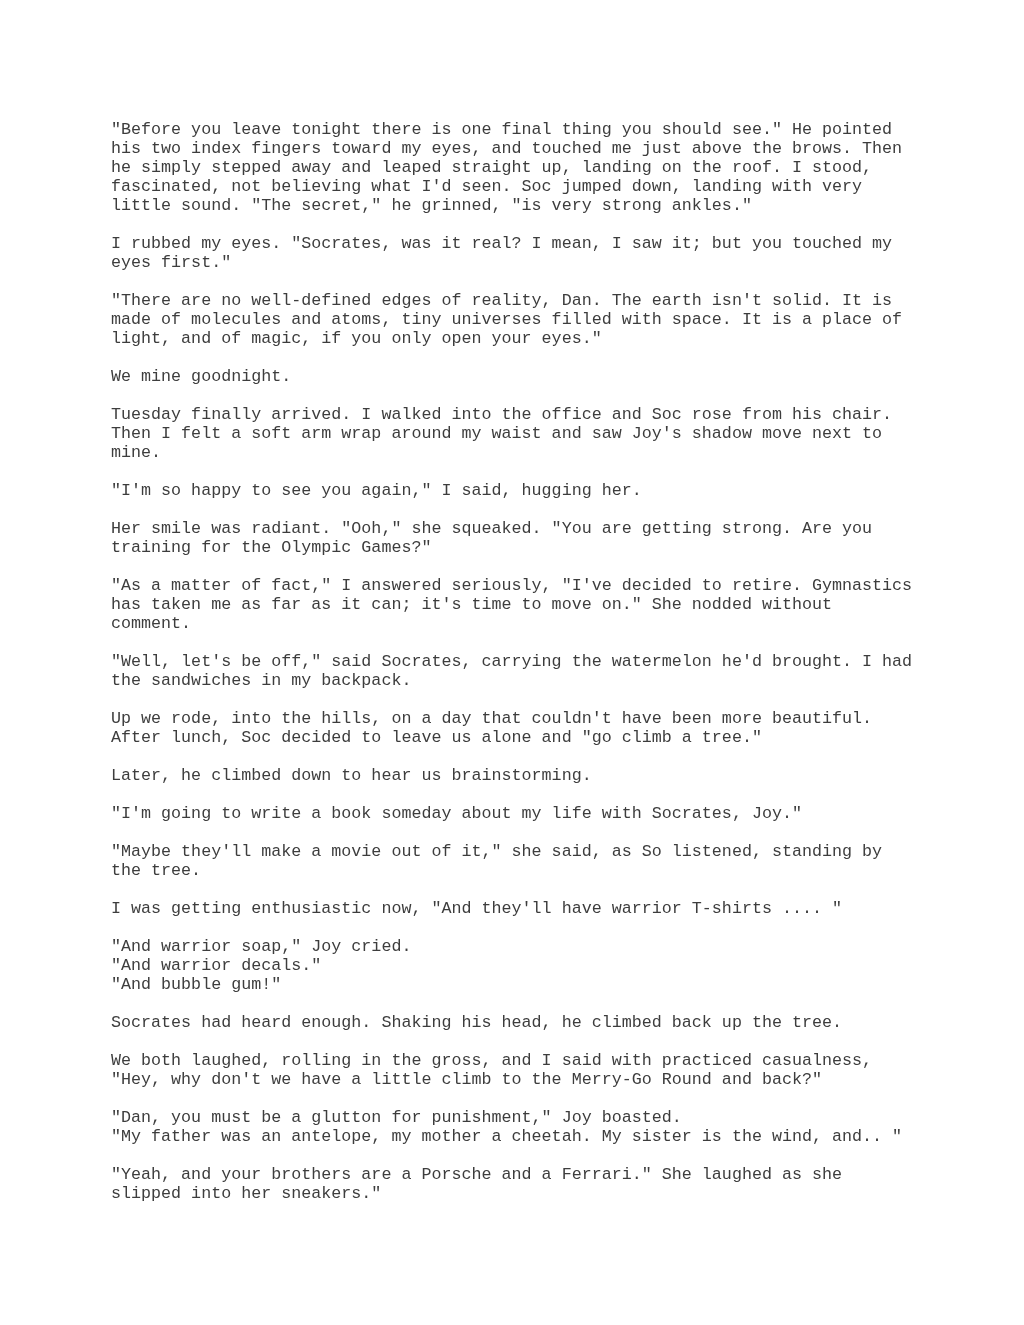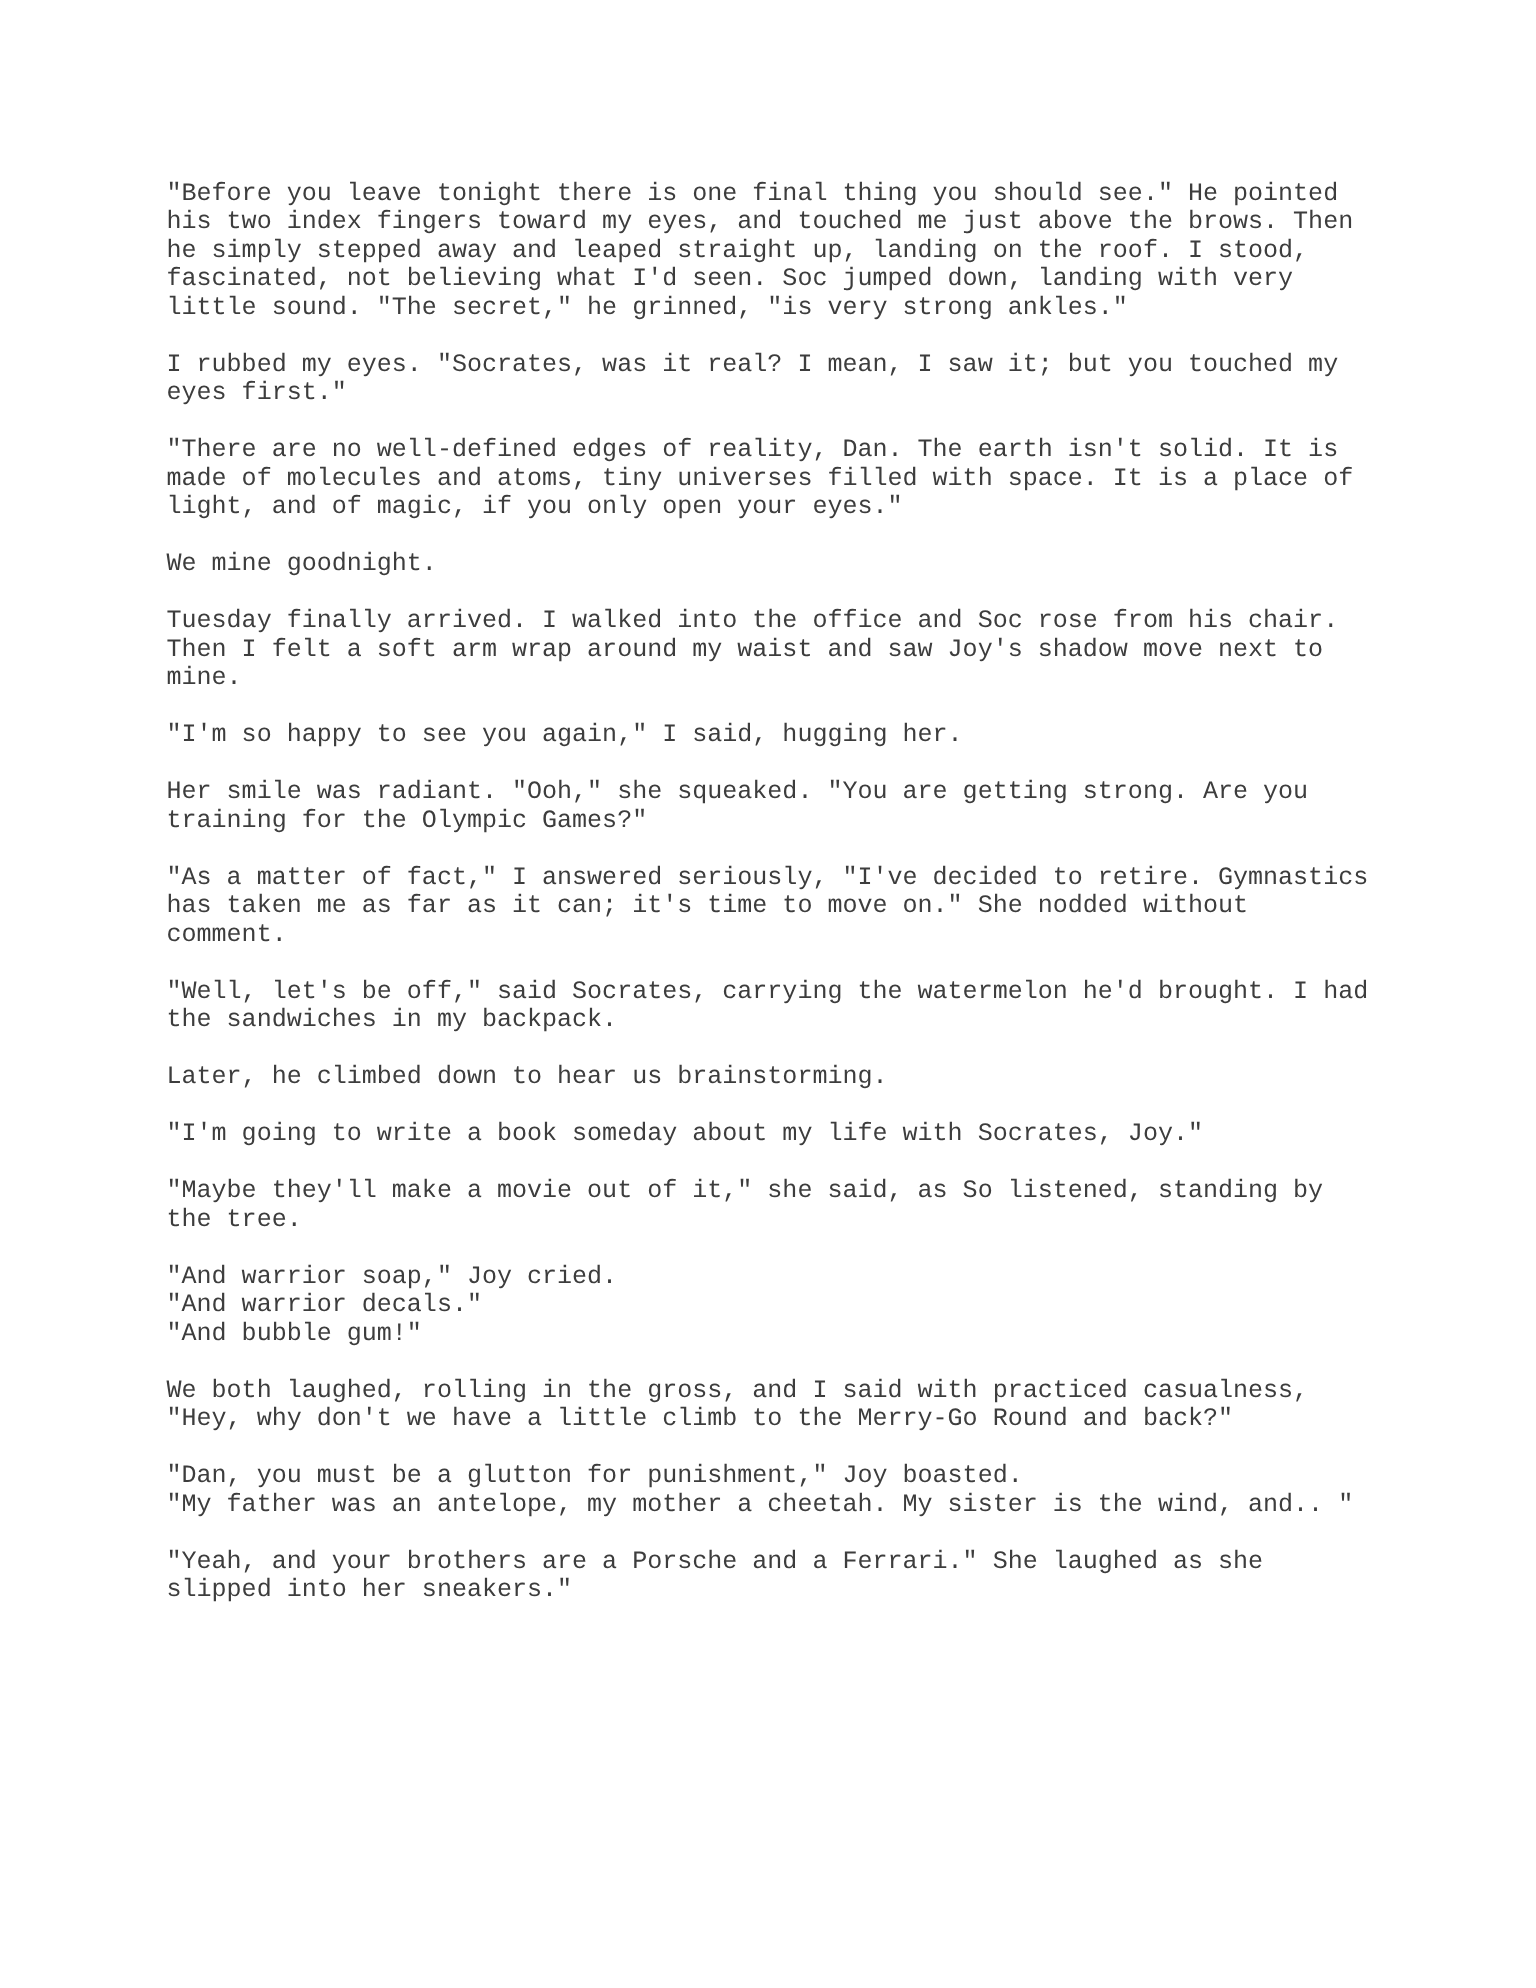--- a/index.html
+++ b/index.html
@@ -60,27 +60,31 @@
 Then I felt a soft arm wrap around my waist and saw Joy's shadow move next to
 mine.</p>
     <p>"I'm so happy to see you again," I said, hugging her.</p>
     <p>Her smile was radiant. "Ooh," she squeaked. "You are getting strong. Are you
 training for the Olympic Games?"</p>
     <p>"As a matter of fact," I answered seriously, "I've decided to retire. Gymnastics
 has taken me as far as it can; it's time to move on." She nodded without
 comment.</p>
     <p>"Well, let's be off," said Socrates, carrying the watermelon he'd brought. I had
 the sandwiches in my backpack.</p>
+    <p>Up we rode, into the hills, on a day that couldn't have been more beautiful.
+After lunch, Soc decided to leave us alone and "go climb a tree."</p>
     <p>Later, he climbed down to hear us brainstorming.</p>
     <p>"I'm going to write a book someday about my life with Socrates, Joy."</p>
     <p>"Maybe they'll make a movie out of it," she said, as So listened, standing by
 the tree.</p>
+    <p>I was getting enthusiastic now, "And they'll have warrior T-shirts .... "</p>
     <p>"And warrior soap," Joy cried.
 "And warrior decals."
 "And bubble gum!"</p>
+    <p>Socrates had heard enough. Shaking his head, he climbed back up the tree.</p>
     <p>We both laughed, rolling in the gross, and I said with practiced casualness,
 "Hey, why don't we have a little climb to the Merry-Go Round and back?"</p>
     <p>"Dan, you must be a glutton for punishment," Joy boasted.
 "My father was an antelope, my mother a cheetah. My sister is the wind, and.. "</p>
     <p>"Yeah, and your brothers are a Porsche and a Ferrari." She laughed as she
 slipped into her sneakers."</p>
   </div>
 </div>
 
 </body></html>

